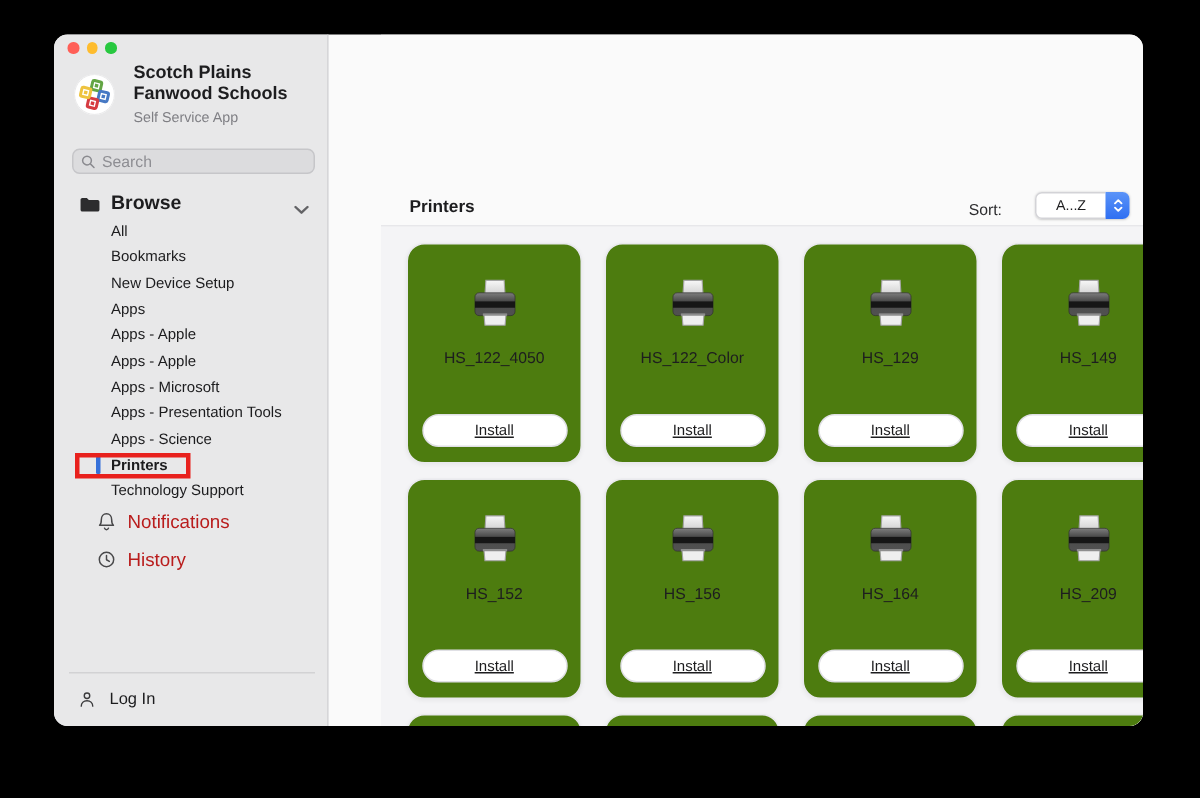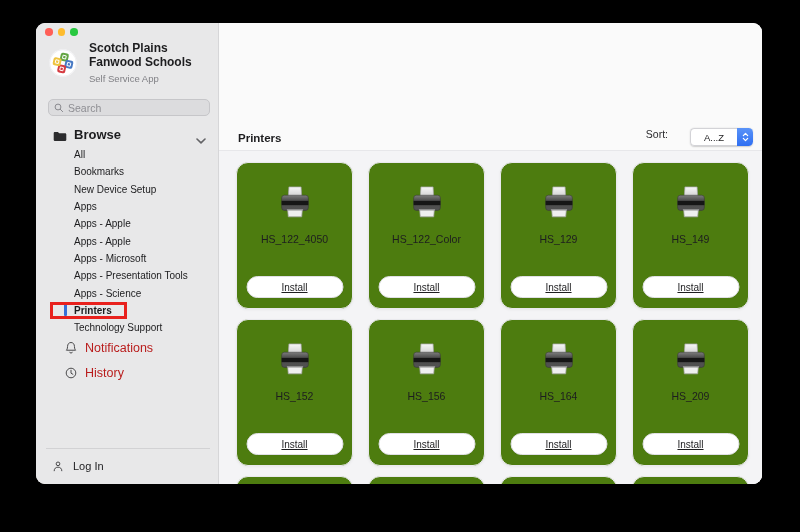--- a/index.html
+++ b/index.html
@@ -1,19 +1,19 @@
 <!DOCTYPE html>
 <html><head>
 <meta charset="utf-8">
 <style>
   html,body{margin:0;padding:0;width:800px;height:532px;background:#000;overflow:hidden;
     font-family:"Liberation Sans", sans-serif;-webkit-font-smoothing:antialiased;}
   *{box-sizing:border-box;}
   .window{position:absolute;left:36px;top:23px;width:726px;height:461px;border-radius:9px;
-    overflow:hidden;display:flex;background:#fafafa;box-shadow:0 12px 34px rgba(0,0,0,.6);}
+    overflow:hidden;display:flex;background:#fafafa;box-shadow:0 12px 34px rgba(0,0,0,.6);gap:35px;}
   
   .sidebar{width:183px;flex-shrink:0;background:#e8e8e9;border-right:1px solid #d6d6d8;position:relative;}
   .traffic{position:absolute;top:5px;left:9px;display:flex;gap:5px;}
   .dot{width:7.5px;height:7.5px;border-radius:50%;}
   .logo-wrap{position:absolute;left:13px;top:26px;width:28px;height:28px;}
   .org1{position:absolute;left:53px;top:19px;font-size:12px;font-weight:700;color:#1d1d1f;line-height:13px;}
   .org2{position:absolute;left:53px;top:33px;font-size:12px;font-weight:700;color:#1d1d1f;line-height:13px;}
   .org-sub{position:absolute;left:53px;top:50px;font-size:9.5px;color:#7f7f84;line-height:11px;}
   .search-box{position:absolute;left:12px;top:76px;width:162px;height:17px;background:#dcdcde;
     border:1px solid #c6c6c9;border-radius:5px;display:flex;align-items:center;padding:0 5px;gap:4px;}
@@ -35,21 +35,21 @@
     padding-left:17px;gap:8px;font-size:12.5px;color:#b91c1c;}
   .row-notifications{top:316px;}
   .row-history{top:341px;}
   .side-divider{position:absolute;left:10px;right:8px;top:425px;height:1px;background:#d2d2d4;}
   .login-row{position:absolute;left:0;top:434px;width:100%;height:18px;display:flex;align-items:center;
     padding-left:17px;gap:10px;font-size:11px;color:#1d1d1f;}
   
   .main{flex:1;display:flex;flex-direction:column;background:#fafafa;min-width:0;}
   .content-header{position:relative;height:128px;border-bottom:1px solid #e7e7ea;flex-shrink:0;}
   .section-title{position:absolute;left:19px;bottom:6px;font-size:11.5px;font-weight:600;color:#1d1d1f;}
-  .sort-wrap{position:absolute;right:9px;bottom:4px;display:flex;align-items:flex-start;gap:6px;}
+  .sort-wrap{position:absolute;right:9px;bottom:4px;display:flex;align-items:flex-end;gap:6px;}
   .sort-label{font-size:10.5px;color:#2c2c2e;}
   .sort-popup{width:63px;height:18px;display:flex;border-radius:4.5px;box-shadow:0 0.5px 1.5px rgba(0,0,0,.18);
     cursor:default;margin-left:16px;}
   .sort-value{flex:1;background:#fff;border:1px solid #d3d3d7;border-right:none;
     border-radius:4.5px 0 0 4.5px;font-size:9.5px;color:#1d1d1f;display:flex;align-items:center;
     justify-content:center;}
   .sort-stepper{width:16px;background:linear-gradient(#5a93f8,#2f6ff2);border-radius:0 4.5px 4.5px 0;
     display:flex;align-items:center;justify-content:center;}
   .content{flex:1;background:#f4f4f6;overflow:hidden;padding:11px 0 0 17px;display:grid;
     grid-template-columns:repeat(4,117px);grid-auto-rows:147px;column-gap:15px;row-gap:10px;}

